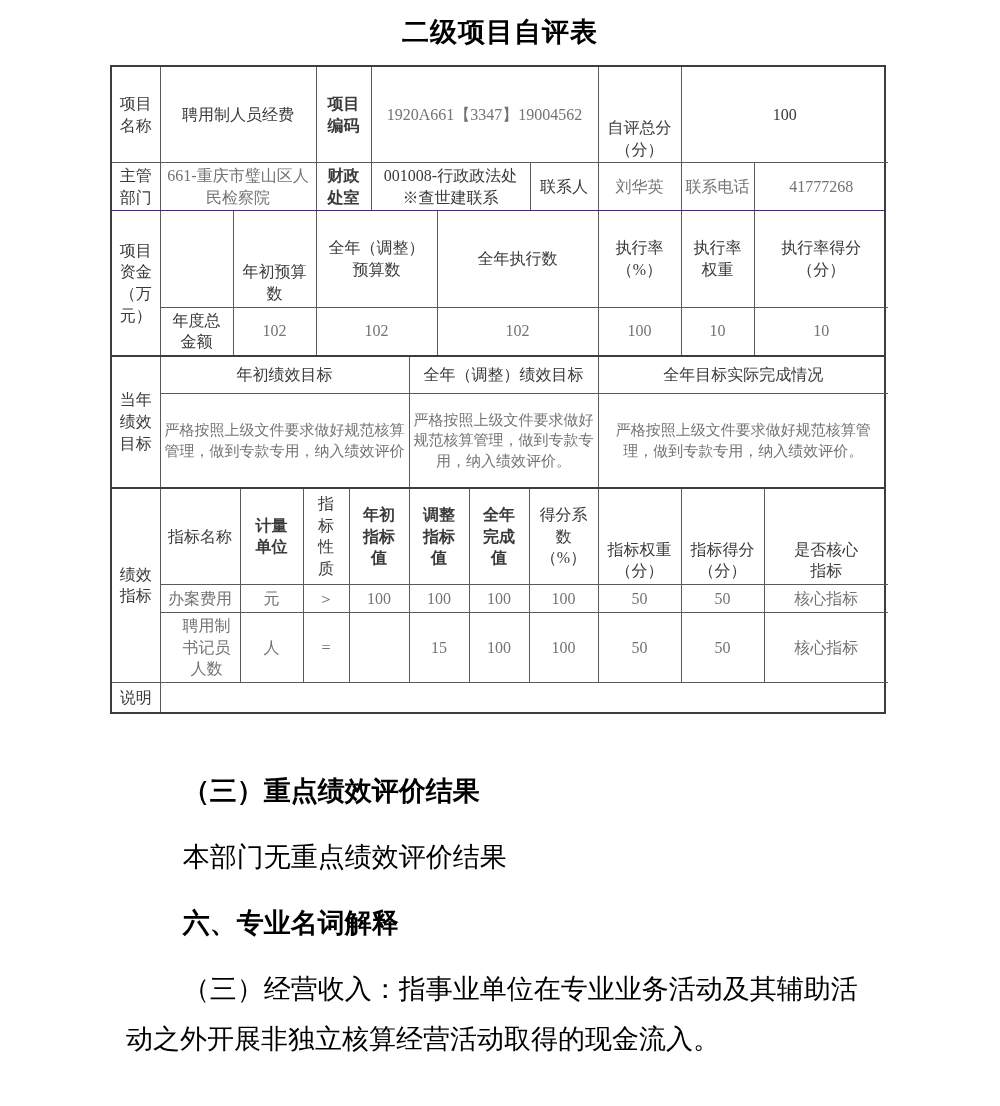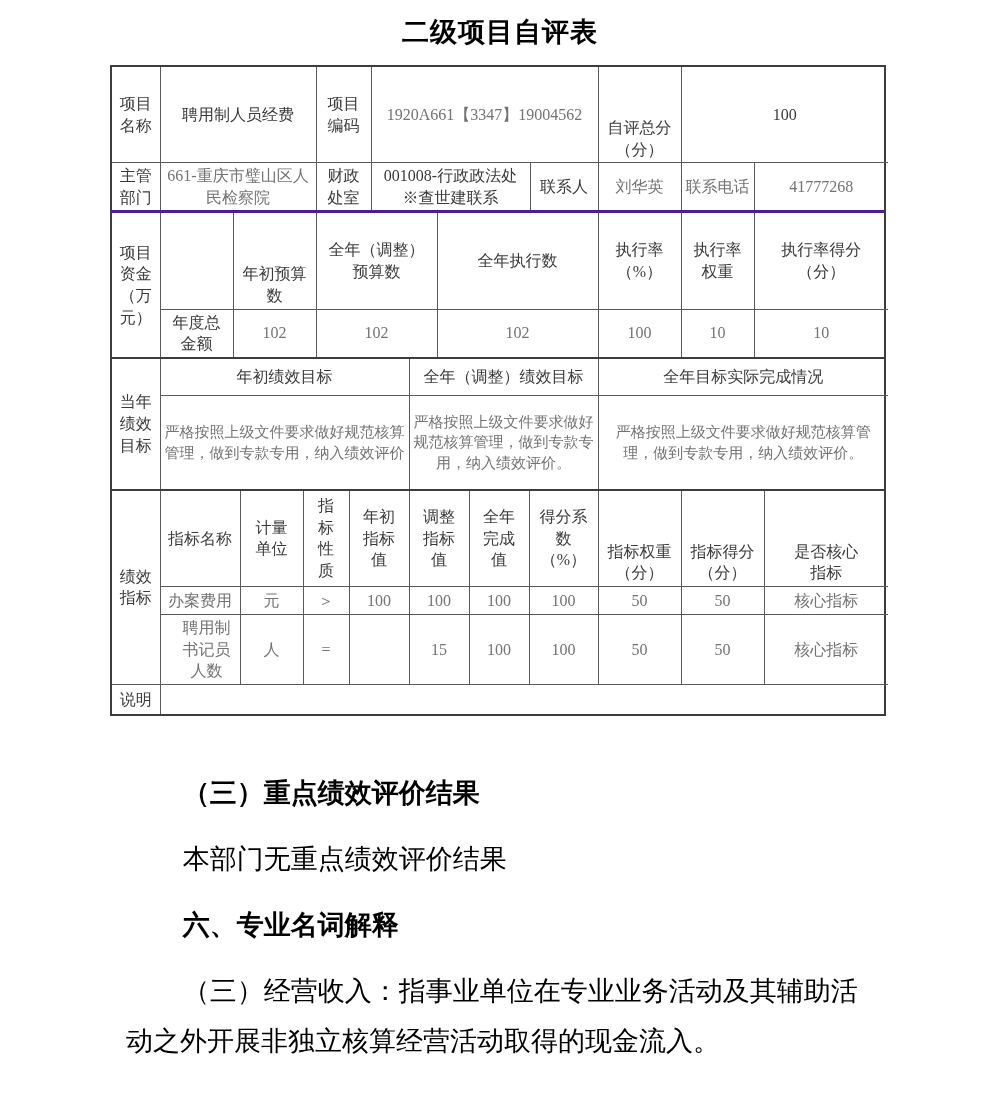--- a/index.html
+++ b/index.html
@@ -16,21 +16,21 @@
   }
 
   
   .ptable {
     margin:15px 0 0 110px;
     width:776px;
     border:2px solid #3d3d3d;
     box-sizing:border-box;
     background:#fff;
   }
-  .sect + .sect { border-top:3px solid #4c1d95; }
+  .sect + .sect { border-top:1px solid #4c1d95; }
   .sect.thick { border-top:2px solid #3d3d3d; }
 
   table.sec {
     border-collapse:collapse;
     border-style:hidden;      
     table-layout:fixed;
     width:100%;
     font-size:16px;
     color:#3a3a3a;
   }
@@ -47,21 +47,21 @@
   .g { color:#737373; }          
   .lft { text-align:left; padding-left:8px; }
   .goal {
     text-align:left;
     font-size:15px;
     line-height:1.55;
     padding:4px 3px 4px 4px;
   }
   
   .w1 { display:inline-block; width:1.4em; }
-  .w2 { display:inline-block; width:2.3em; }
+  .w2 { display:inline-block; width:2.3em;font-weight:bold; }
   .w3 { display:inline-block; width:3.2em; }
   .w4 { display:inline-block; width:4.3em;margin-top:48px; }
   .w5 { display:inline-block; width:5.4em; }
   .w6 { display:inline-block; width:6.2em; }
 
   
   .body-text {
     margin:52px 0 0 110px;
     width:786px;
     font-family:"Liberation Sans", sans-serif;

